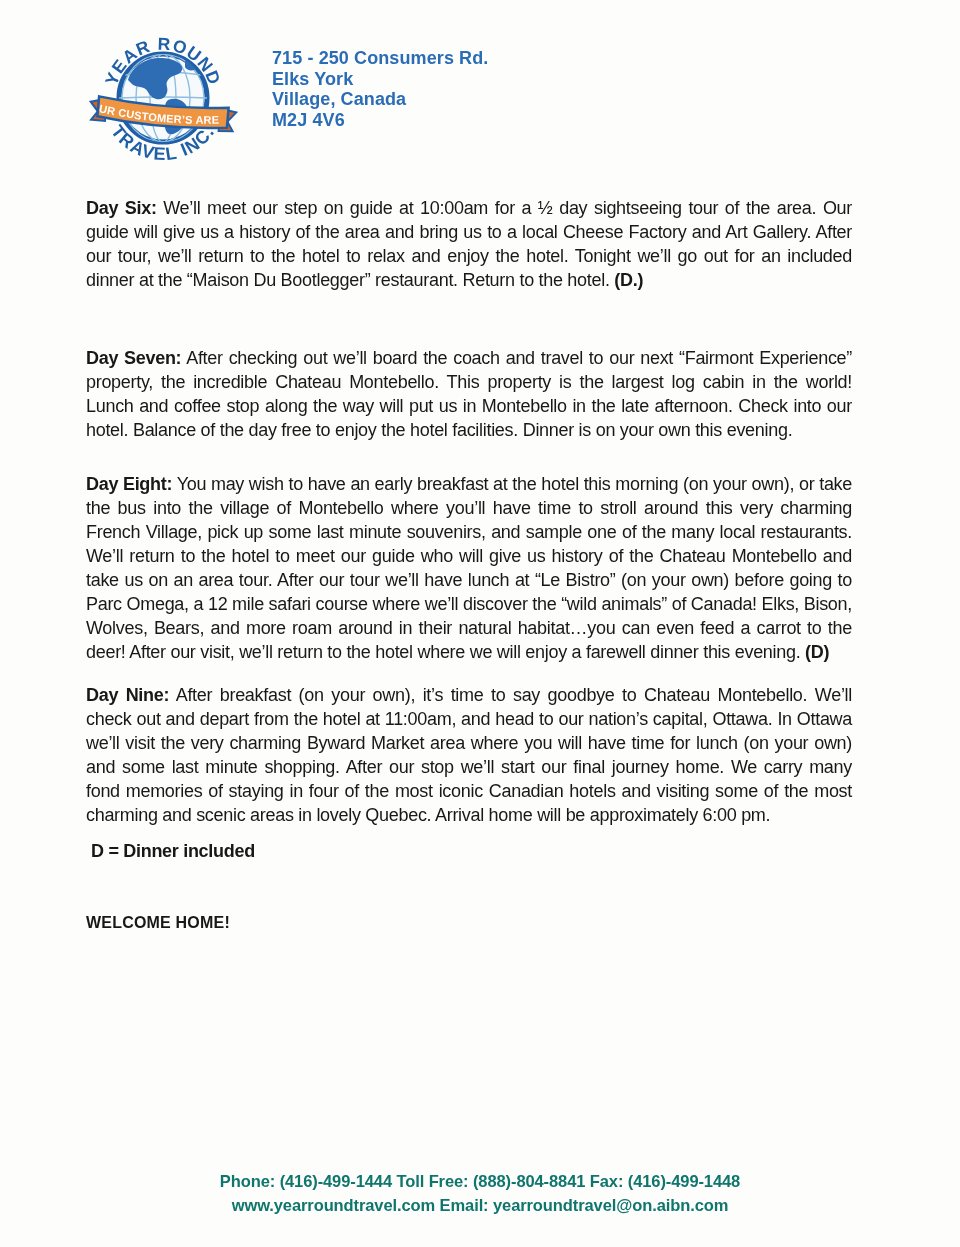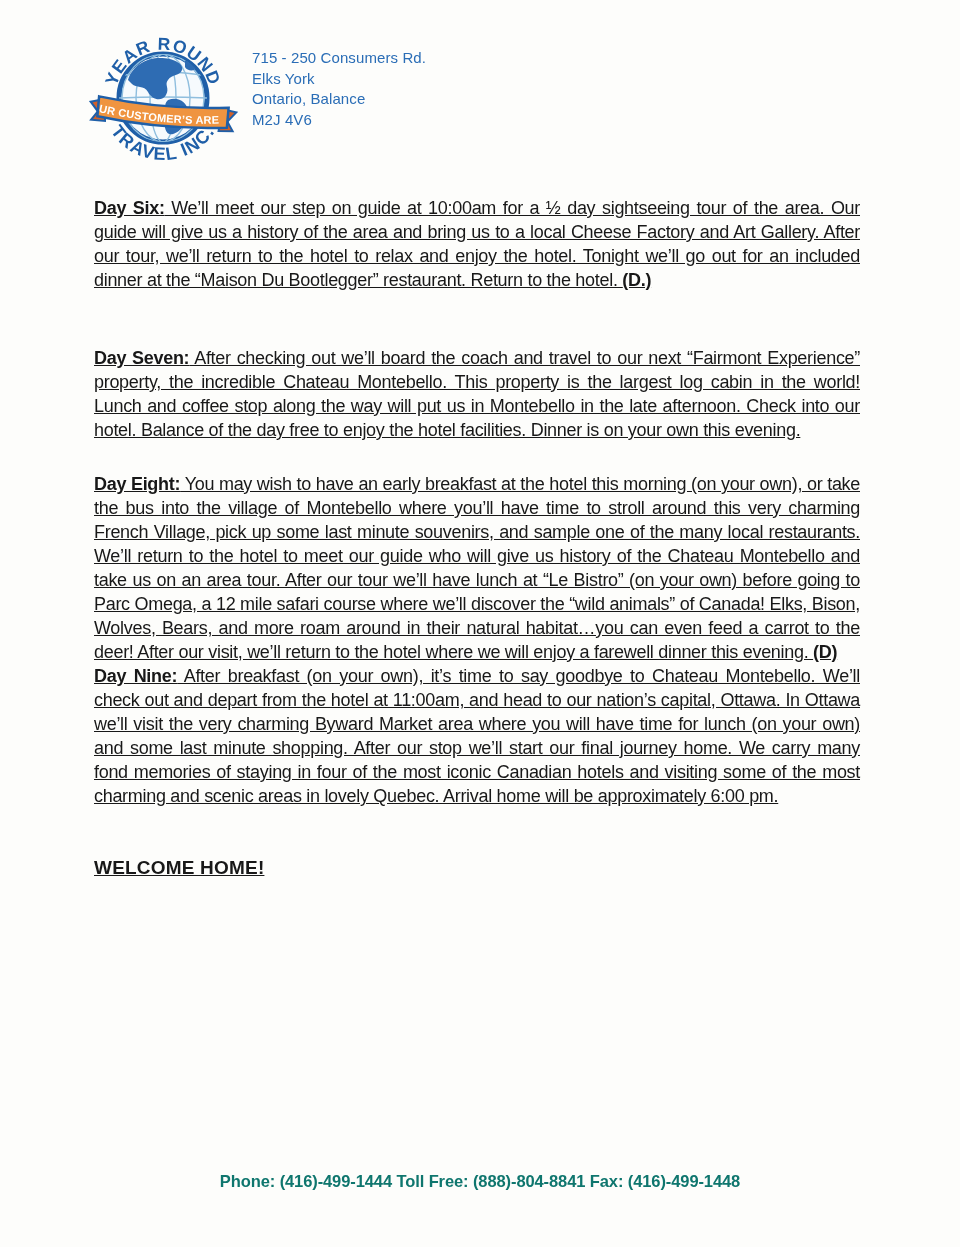--- a/index.html
+++ b/index.html
@@ -19,53 +19,53 @@
     top: 24px;
     left: 88px;
     display: flex;
     align-items: flex-start;
     gap: 14px;
   }
   .logo { width: 150px; height: 140px; display: block; }
   .address {
     margin-top: 24px;
     color: #2a6db6;
-    font-weight: 400;
-    font-size: 15px;
+    font-weight: 700;
+    font-size: 18px;
     line-height: 20.5px;
     letter-spacing: 0.1px;
+    margin-left: 20px;
   }
 
   
   .content {
     position: absolute;
-    left: 94px;
+    left: 86px;
     top: 196px;
     width: 766px;
     font-size: 18px;
     line-height: 24px;
     text-align: justify;
     letter-spacing: -0.3px;
-    text-decoration: underline;
   }
   .para { margin: 0; }
   .para b, .para strong, .bold { font-weight: 700; }
   .para-six   { margin-bottom: 54px; }
   .para-seven { margin-bottom: 30px; }
-  .para-eight { }
+  .para-eight { margin-bottom: 19px; }
   .para-nine  { margin-bottom: 12px; }
   .dinner-note {
     font-weight: 700;
     padding-left: 5px;
     text-align: left;
   }
   .welcome {
     margin-top: 48px;
     font-weight: 700;
-    font-size: 19px;
+    font-size: 16px;
     letter-spacing: 0.2px;
     text-align: left;
   }
 
   
   .footer {
     position: absolute;
     left: 0;
     top: 1170px;
     width: 960px;
@@ -124,36 +124,38 @@
         <path d="M10,78 Q75,86 140,78 L140,98 Q75,106 10,98 Z" fill="#ef9440" stroke="#1f5fa8" stroke-width="2.5"></path>
         <text font-family="Liberation Sans, sans-serif" font-size="11" font-weight="bold" fill="#ffffff" letter-spacing="0.2">
           <textPath href="#bannerTextPath" startOffset="50%" text-anchor="middle">OUR CUSTOMER’S ARE #1</textPath>
         </text>
       </g>
     </svg>
 
     <div class="address">
       <div>715 - 250 Consumers Rd.</div>
       <div>Elks York</div>
-      <div>Ontario, Balance</div>
+      <div>Village, Canada</div>
       <div>M2J 4V6</div>
     </div>
   </div>
 
   <div class="content">
 
     <p class="para para-six"><strong>Day Six:</strong><span> We’ll meet our step on guide at 10:00am for a ½ day sightseeing tour of the area. Our guide will give us a history of the area and bring us to a local Cheese Factory and Art Gallery. After our tour, we’ll return to the hotel to relax and enjoy the hotel.  Tonight we’ll go out for an included dinner at the “Maison Du Bootlegger” restaurant. Return to the hotel. </span><strong>(D.)</strong></p>
 
     <p class="para para-seven"><strong>Day Seven:</strong><span> After checking out we’ll board the coach and travel to our next “Fairmont Experience” property, the incredible Chateau Montebello. This property is the largest log cabin in the world! Lunch and coffee stop along the way will put us in Montebello in the late afternoon. Check into our hotel. Balance of the day free to enjoy the hotel facilities. Dinner is on your own this evening.</span><strong></strong></p>
 
     <p class="para para-eight"><strong>Day Eight:</strong><span> You may wish to have an early breakfast at the hotel this morning (on your own), or take the bus into the village of Montebello where you’ll have time to stroll around this very charming French Village, pick up some last minute souvenirs, and sample one of the many local restaurants. We’ll return to the hotel to meet our guide who will give us history of the Chateau Montebello and take us on an area tour. After our tour we’ll have lunch at “Le Bistro” (on your own) before going to Parc Omega, a 12 mile safari course where we’ll discover the “wild animals” of Canada! Elks, Bison, Wolves, Bears, and more roam around in their natural habitat…you can even feed a carrot to the deer! After our visit, we’ll return to the hotel where we will enjoy a farewell dinner this evening. </span><strong>(D)</strong></p>
 
     <p class="para para-nine"><strong>Day Nine:</strong><span> After breakfast (on your own), it’s time to say goodbye to Chateau Montebello. We’ll check out and depart from the hotel at 11:00am, and head to our nation’s capital, Ottawa. In Ottawa we’ll visit the very charming Byward Market area where you will have time for lunch (on your own) and some last minute shopping. After our stop we’ll start our final journey home. We carry many fond memories of staying in four of the most iconic Canadian hotels and visiting some of the most charming and scenic areas in lovely Quebec. Arrival home will be approximately 6:00 pm.</span><strong></strong></p>
 
+    <div class="dinner-note">D = Dinner included</div>
 
     <div class="welcome">WELCOME HOME!</div>
   </div>
 
   <div class="footer">
     <div>Phone: (416)-499-1444 Toll Free: (888)-804-8841 Fax: (416)-499-1448</div>
+    <div>www.yearroundtravel.com Email: yearroundtravel@on.aibn.com</div>
   </div>
 
 </div>
 
 </body></html>

